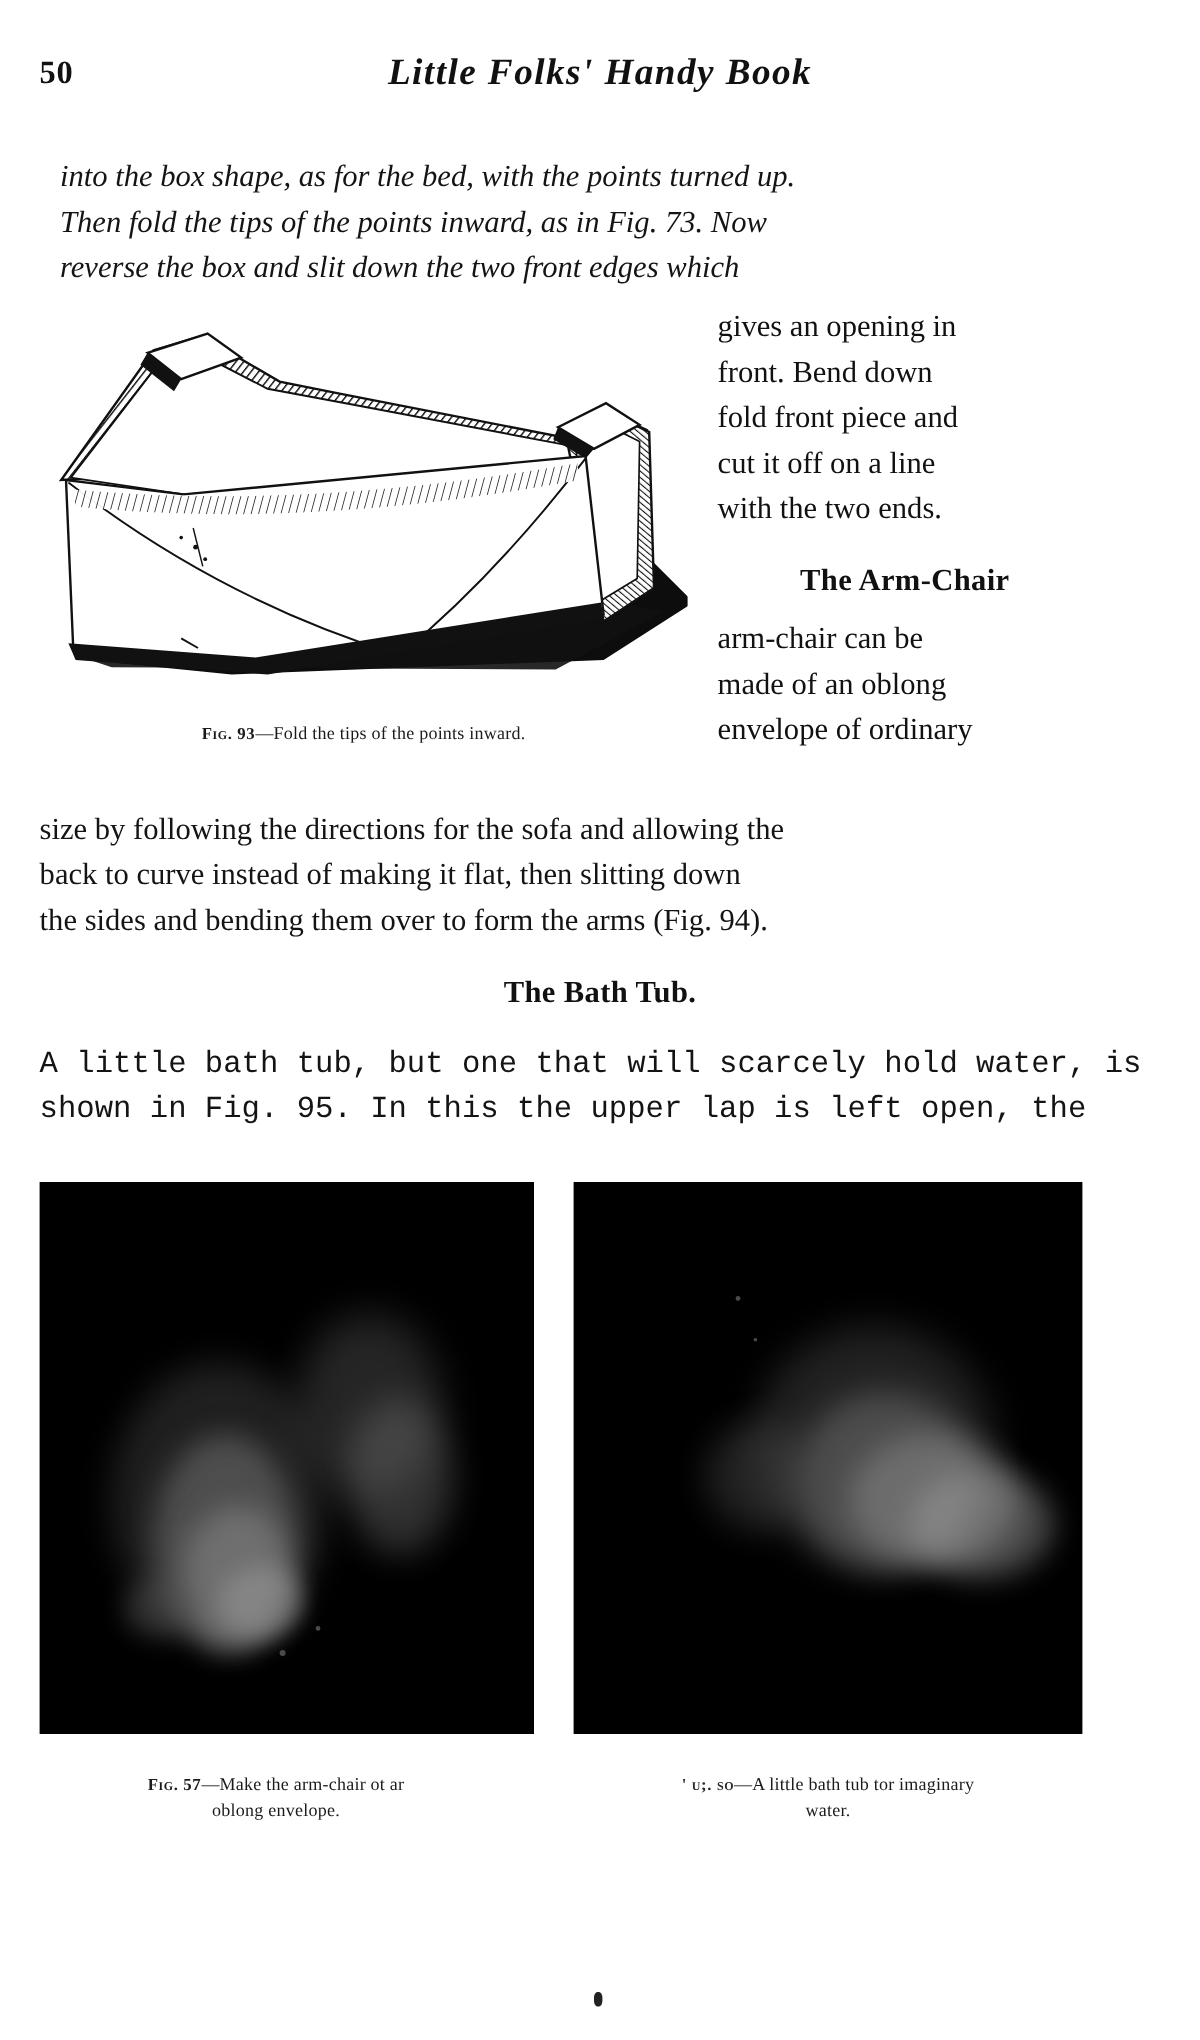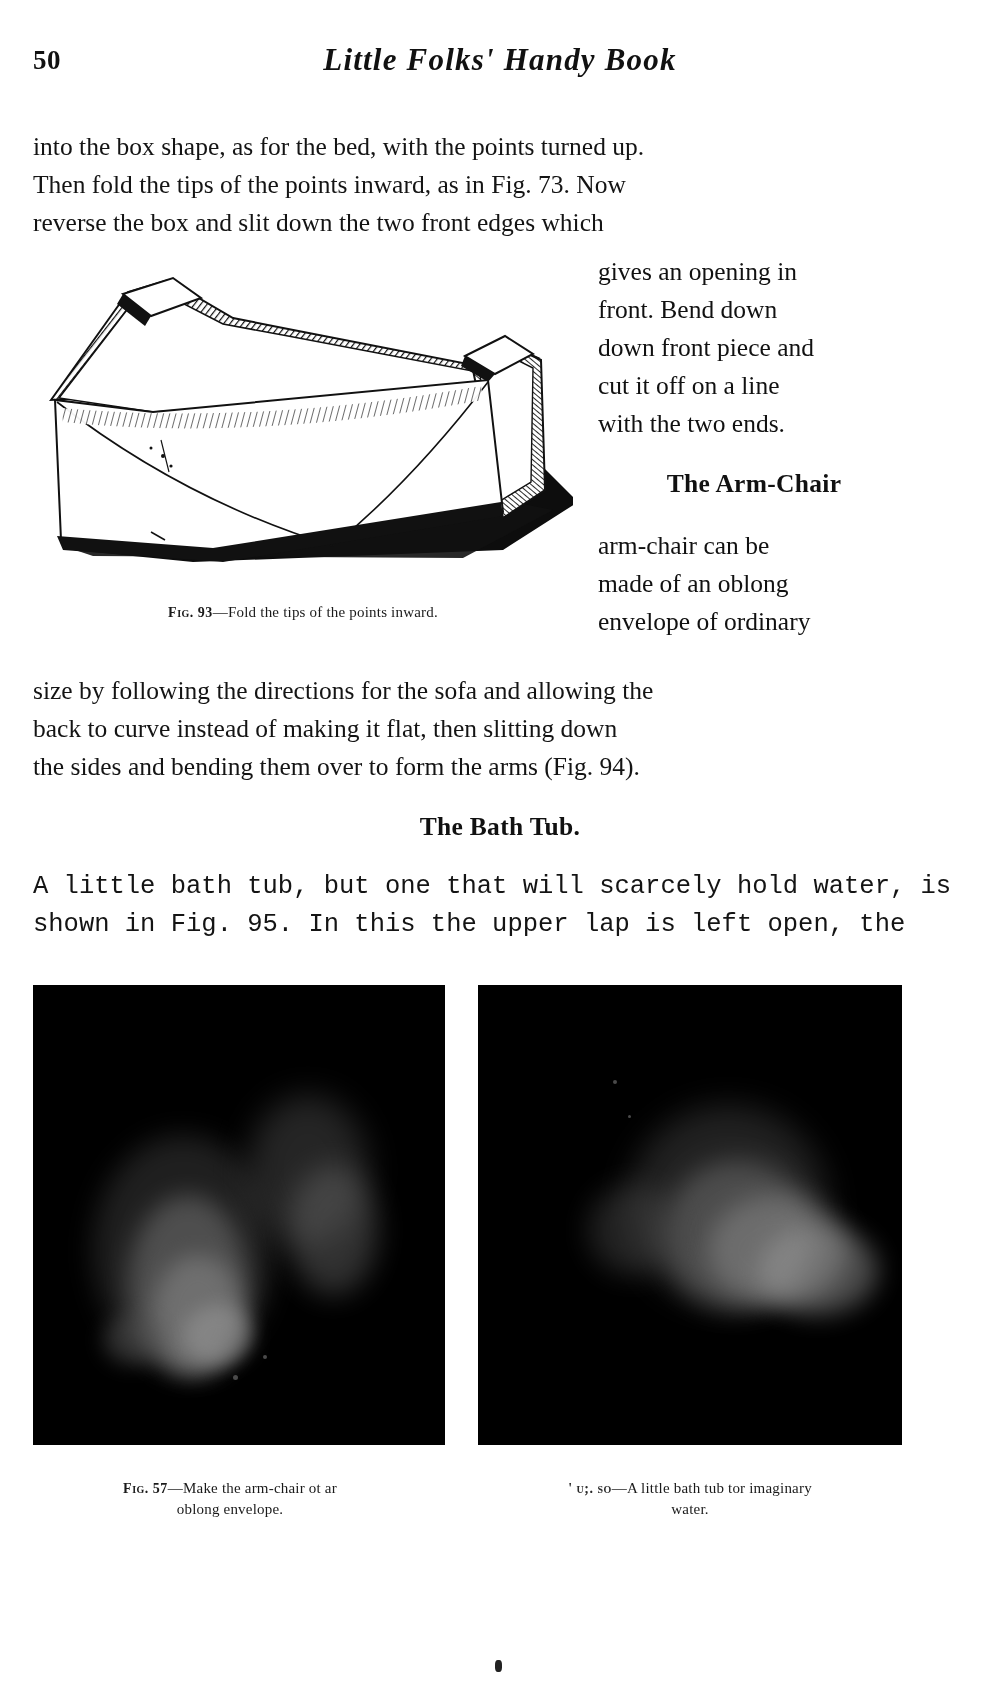--- a/index.html
+++ b/index.html
@@ -52,23 +52,24 @@
   }
   
   .text-block {
     position: absolute;
     font-size: 25.5px;
     line-height: 38px;
     text-align: justify;
     color: #141414;
   }
   .para-1 {
-    left: 33px;
+    left: 50px;
     top: 128px;
     width: 900px;
+    font-style: italic;
   }
   .para-1 .ln {
     display: block;
     white-space: nowrap;
   }
   
   .col-right {
     position: absolute;
     left: 598px;
     top: 253px;
@@ -80,21 +81,21 @@
   .col-right .ln { display: block; white-space: nowrap; }
   .subhead {
     font-family: "Liberation Serif", serif;
     font-weight: bold;
     font-size: 25.5px;
     text-align: center;
     letter-spacing: 0.3px;
   }
   .armchair-head {
     margin-top: 22px;
-    margin-bottom: 24px;
+    margin-bottom: 10px;
   }
   .para-2 {
     left: 33px;
     top: 672px;
     width: 905px;
   }
   .para-2 .ln { display: block; white-space: nowrap; }
   .bathtub-head {
     position: absolute;
     left: 0;
@@ -253,21 +254,21 @@
       <path d="M118 282 L132 290" stroke="#111111" stroke-width="1.6" fill="none"></path>
     </svg>
     <div class="fig-caption fig93-caption">
       <span class="figlabel">Fig. 93</span><span>—Fold the tips of the points inward.</span>
     </div>
   </div>
 
   <div class="col-right">
     <span class="ln">gives an opening in</span>
     <span class="ln">front.   Bend down</span>
-    <span class="ln">down front piece and</span>
+    <span class="ln">fold front piece and</span>
     <span class="ln">cut it off on a line</span>
     <span class="ln">with the two ends.</span>
     <div class="subhead armchair-head">The Arm-Chair</div>
     <span class="ln">arm-chair can be</span>
     <span class="ln">made of an oblong</span>
     <span class="ln">envelope of ordinary</span>
   </div>
 
   <div class="text-block para-2">
     <span class="ln">size by following the directions for the sofa and allowing the</span>

